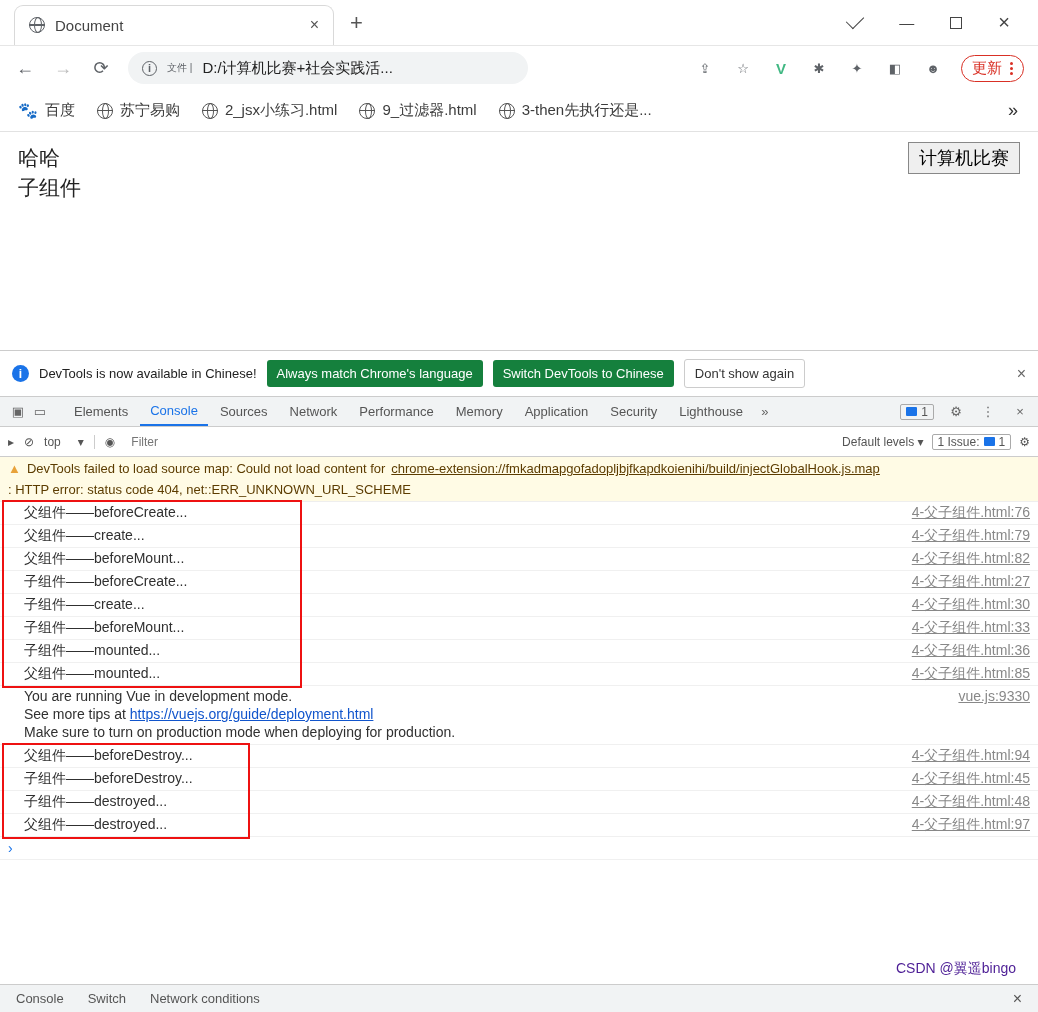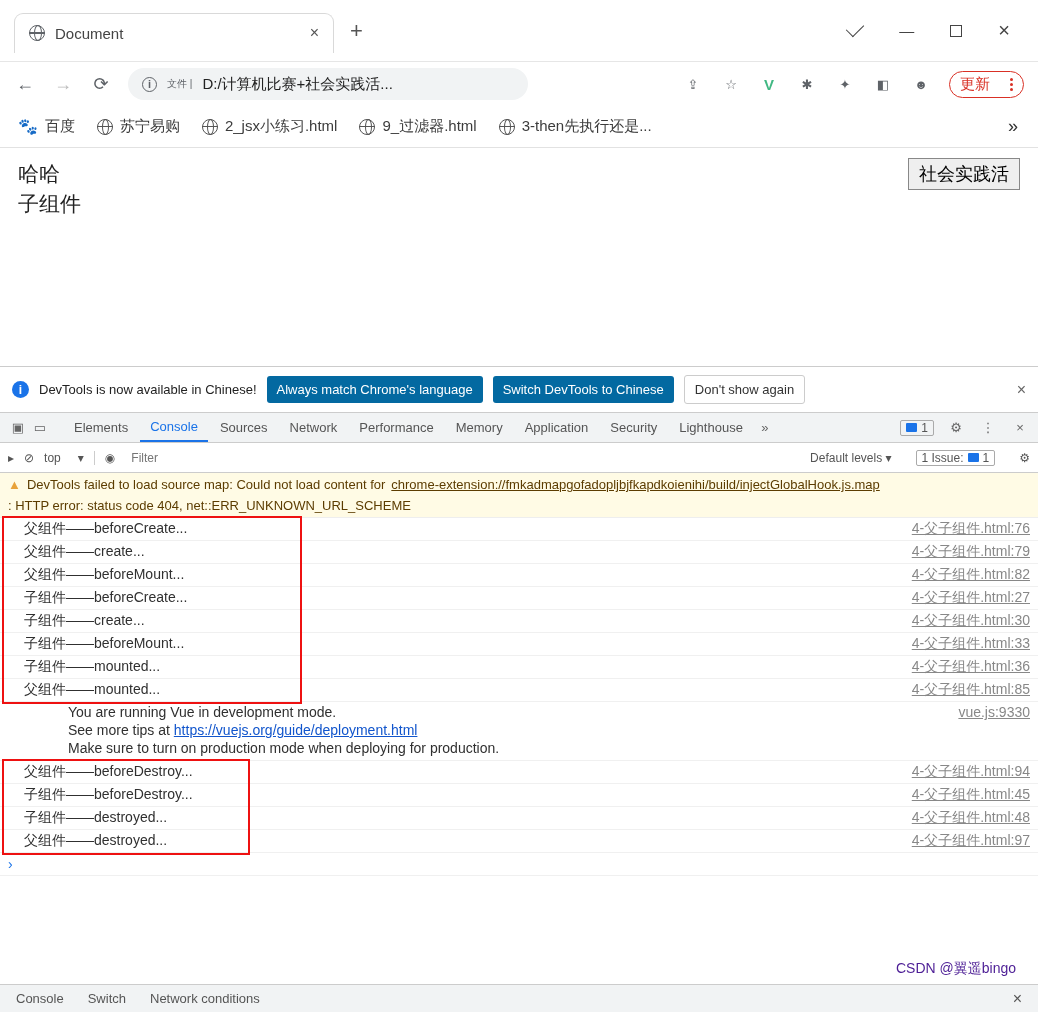--- a/index.html
+++ b/index.html
@@ -1,19 +1,19 @@
 <!DOCTYPE html>
 <html><head>
 <meta charset="utf-8">
 <style>
 * { margin: 0; padding: 0; box-sizing: border-box; font-family: -apple-system, "Segoe UI", Arial, sans-serif; }
 body { width: 1038px; height: 1012px; background: #fff; overflow: hidden; font-size: 13px; color: #222; }
 
 
-.titlebar { height: 62px; display: flex; align-items: center; background: #fff; border-bottom: 1px solid #e6e6e6; }
+.titlebar { height: 46px; display: flex; align-items: center; background: #fff; border-bottom: 1px solid #e6e6e6; }
 .tab { display: flex; align-items: center; gap: 10px; height: 40px; padding: 0 14px; margin: 4px 0 0 14px; border: 1px solid #d9d9d9; border-bottom: none; border-radius: 9px 9px 0 0; background: #fff; width: 320px; }
 .tab .globe { width: 16px; height: 16px; border: 1.6px solid #5f6368; border-radius: 50%; position: relative; }
 .tab .globe::before { content:""; position:absolute; left:50%; top:-1px; bottom:-1px; width:6px; margin-left:-3px; border:1.4px solid #5f6368; border-radius:50%; }
 .tab .globe::after { content:""; position:absolute; top:50%; left:-1px; right:-1px; height:1.4px; background:#5f6368; margin-top:-0.7px; }
 .tab-title { font-size: 15px; color: #444; flex:1; }
 .tab-close { font-size: 16px; color: #555; }
 .newtab { margin-left: 16px; font-size: 22px; color: #555; }
 .win-ctrl { margin-left: auto; display: flex; gap: 36px; padding-right: 28px; color: #444; font-size: 15px; }
 .win-ctrl span { display:inline-flex; align-items:center; }
 .chev { width:16px; height:10px; border-left:1.5px solid #444; border-bottom:1.5px solid #444; transform: rotate(-45deg); margin-top:-6px; }
@@ -23,70 +23,70 @@
 .addrbar { height: 44px; display: flex; align-items: center; gap: 16px; padding: 0 14px; }
 .nav-ico { color:#5f6368; font-size:18px; width:22px; text-align:center; }
 .nav-ico.fwd { color:#bbb; }
 .urlbox { flex:0 0 auto; display:flex; align-items:center; gap:10px; height:32px; padding:0 14px; border-radius:16px; background:#f1f3f4; width: 400px; }
 .url-info { width:15px; height:15px; border:1.7px solid #5f6368; border-radius:50%; display:inline-flex; align-items:center; justify-content:center; font-size:11px; color:#5f6368; font-weight:bold; }
 .url-prefix { color:#5f6368; font-size:10px; }
 .url-text { color:#222; font-size:15px; white-space:nowrap; overflow:hidden; text-overflow:ellipsis; }
 .addrbar-right { margin-left:auto; display:flex; align-items:center; gap:18px; }
 .ico { width:20px; height:20px; display:inline-flex; align-items:center; justify-content:center; color:#5f6368; }
 .vue { color:#41b883; font-weight:bold; font-size:15px; }
-.update-chip { border:1.6px solid #d93025; color:#d93025; padding:3px 10px; border-radius:16px; display:flex; align-items:center; gap:20px; font-size:15px; }
+.update-chip { border:1.6px solid #d93025; color:#d93025; padding:3px 10px; border-radius:16px; display:flex; align-items:center; gap:8px; font-size:15px; }
 .dots { display:inline-flex; flex-direction:column; gap:2px; }
 .dots i { width:3px; height:3px; background:#d93025; border-radius:50%; }
 
 .bookbar { height: 42px; display:flex; align-items:center; gap:22px; padding:0 18px; border-bottom: 1px solid #e2e2e2; font-size:15px; color:#3c3c3c; }
 .bm { display:flex; align-items:center; gap:7px; }
 .bm .globe { width:16px; height:16px; border:1.5px solid #555; border-radius:50%; position:relative; }
 .bm .globe::before { content:""; position:absolute; left:50%; top:-1px; bottom:-1px; width:5px; margin-left:-2.5px; border:1.2px solid #555; border-radius:50%; }
 .bm .globe::after { content:""; position:absolute; top:50%; left:-1px; right:-1px; height:1.2px; background:#555; margin-top:-0.6px; }
 .baidu-paw { color:#2932e1; font-size:16px; }
 .bm-more { margin-left:auto; font-size:18px; color:#333; letter-spacing:2px; }
 
 
 .page { padding: 10px 18px; font-size: 21px; color:#222; height: 218px; }
 .page-row { display:flex; align-items:center; gap:22px;justify-content:space-between; }
 .page button { font-size:18px; padding:3px 10px; background:#efefef; border:1px solid #888; }
 
 
 .dt-banner { display:flex; align-items:center; gap:10px; padding:8px 12px; font-size:13px; border-top:1px solid #ccc; }
 .info-dot { width:17px; height:17px; border-radius:50%; background:#1a73e8; color:#fff; font-size:12px; display:inline-flex; align-items:center; justify-content:center; font-weight:bold; }
-.blue-btn { background:#0369a1; color:#fff; border:none; padding:6px 10px; border-radius:3px; font-size:13px; }
+.blue-btn { background:#15803d; color:#fff; border:none; padding:6px 10px; border-radius:3px; font-size:13px; }
 .plain-btn { background:#fff; border:1px solid #ccc; padding:6px 10px; border-radius:3px; font-size:13px; color:#333; }
 .banner-x { margin-left:auto; font-size:16px; color:#666; }
 
 
 .dt-tabs { display:flex; align-items:center; gap:2px; height:31px; border-top:1px solid #ccc; border-bottom:1px solid #ccc; padding:0 8px; font-size:13px; color:#555; background:#f1f3f4; }
 .dt-ico { width:20px; display:inline-flex; justify-content:center; color:#666; }
 .dt-tab { padding:0 10px; height:100%; display:inline-flex; align-items:center; }
 .dt-tab.active { color:#1a73e8; border-bottom:2px solid #1a73e8; }
 .dt-tabs-right { margin-left:auto; display:flex; align-items:center; gap:12px; }
 .badge { border:1px solid #aaa; border-radius:2px; padding:0 5px; display:inline-flex; align-items:center; gap:4px; font-size:12px; }
 .badge .sq2 { width:11px; height:9px; background:#1a73e8; border-radius:1px; }
 
 
 .con-toolbar { display:flex; align-items:center; gap:10px; height:30px; border-bottom:1px solid #ccc; padding:0 8px; font-size:12px; color:#555; background:#fff; }
 .ctop { display:flex; align-items:center; gap:17px; border-right:1px solid #ccc; padding-right:10px; }
 .filter-in { flex:1; border:none; outline:none; font-size:12px; color:#888; padding-left:6px; }
-.con-toolbar .right { margin-left:auto; display:flex; align-items:center; gap:24px; }
+.con-toolbar .right { margin-left:auto; display:flex; align-items:center; gap:8px; }
 
 
 .warn-row { background:#fffbe5; border-bottom:1px solid #eee; padding:4px 8px; font-family: Consolas, monospace; font-size:13px; color:#5c3c00; display:flex; gap:6px; flex-wrap:wrap; }
 .warn-tri{ color:#e8a23a; }
 .warn-link { text-decoration: underline; text-align: right; }
 
 
 .console { position:relative; font-family: Consolas, "Courier New", monospace; font-size:14px; color:#303030; }
 .log-row { display:flex; padding:2px 8px 2px 24px; border-bottom:1px solid #f0f0f0; height:23px; align-items:center; }
 .log-row .src { margin-left:auto; color:#888; text-decoration: underline; }
 .vue-msg { padding: 2px 8px 2px 24px; border-bottom:1px solid #f0f0f0; }
-.vue-msg .ln { height:18px;margin-left:44px; }
+.vue-msg .ln { height:18px; }
 .vue-msg .lk { color:#1155cc; text-decoration:underline; }
 .vue-msg .src { float:right; color:#888; text-decoration:underline; }
 .redbox { position:absolute; border:2px solid #e11; pointer-events:none; }
 
 
 .drawer { position:absolute; bottom:0; left:0; right:0; height:28px; border-top:1px solid #ccc; display:flex; align-items:center; gap:24px; padding:0 16px; font-size:13px; color:#555; background:#f1f3f4; }
 .drawer .x { margin-left:auto; font-size:16px; }
 
 .watermark { position:absolute; right:22px; bottom:34px; color:#4c1d95; font-size:14px; }
 </style>
@@ -160,21 +160,21 @@
   <span class="bm">
       <span class="globe"></span>
       <span>3-then先执行还是...</span>
     </span>
   <span class="bm-more">»</span>
 </div>
 
 <div class="page">
   <div class="page-row">
     <span>哈哈</span>
-    <button>社会实践活</button>
+    <button>计算机比赛</button>
   </div>
   <div>子组件</div>
 </div>
 
 <div class="dt-banner">
   <span class="info-dot">i</span>
   <span>DevTools is now available in Chinese!</span>
   <button class="blue-btn">Always match Chrome's language</button>
   <button class="blue-btn">Switch DevTools to Chinese</button>
   <button class="plain-btn">Don't show again</button>

